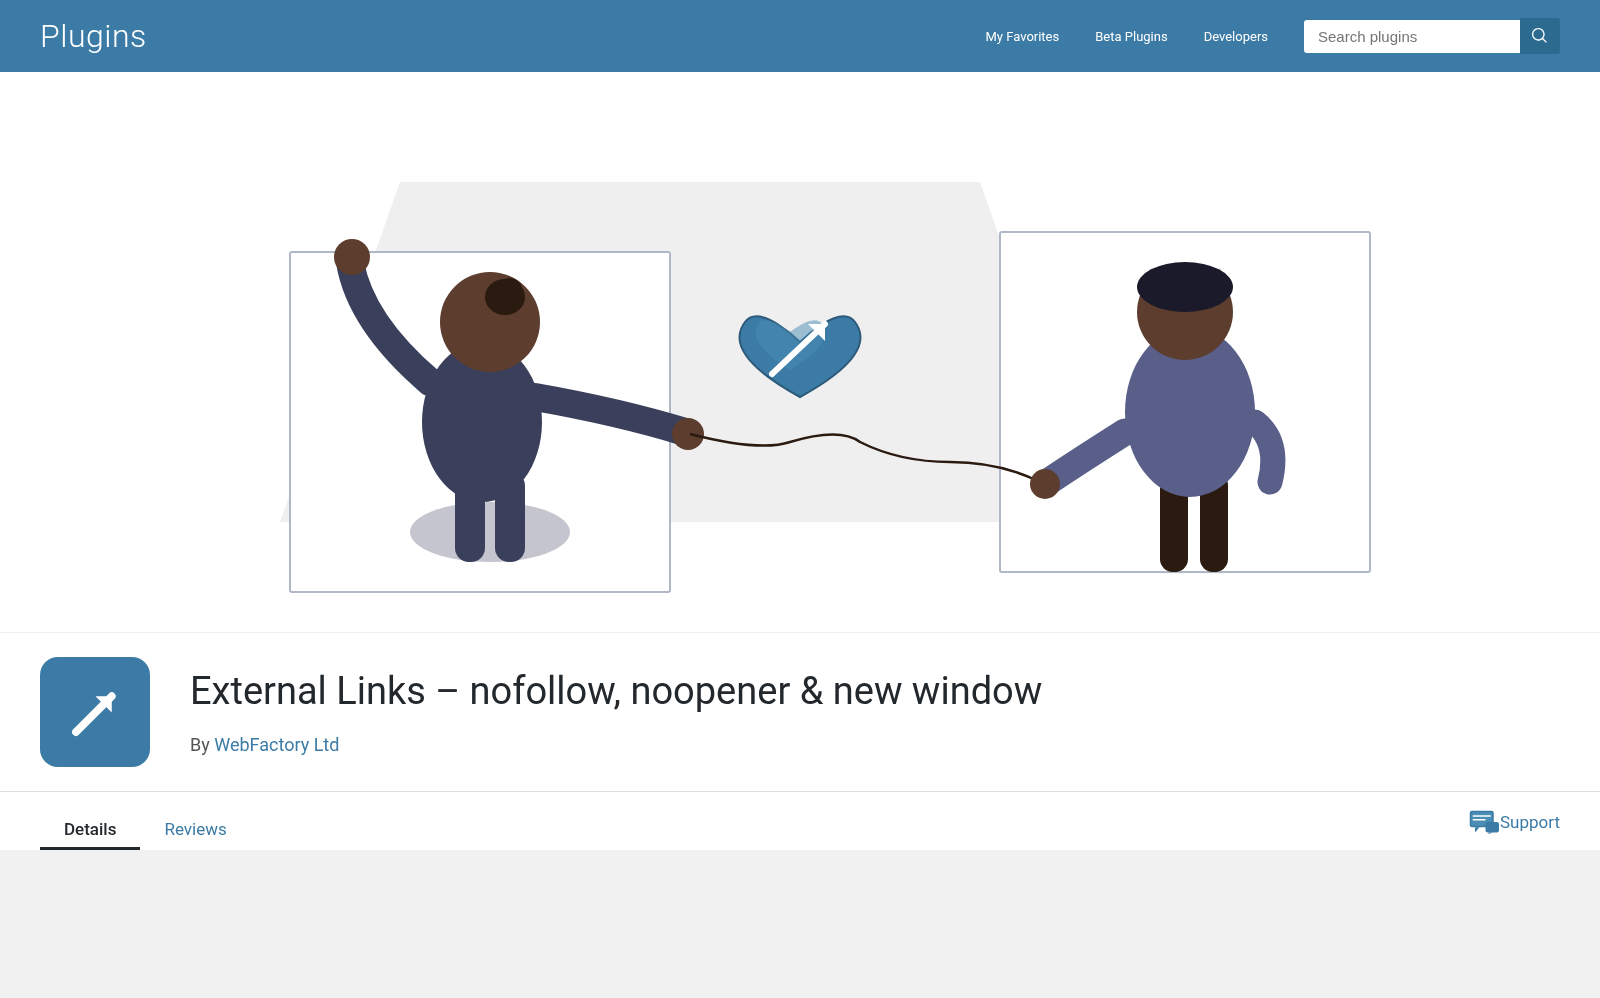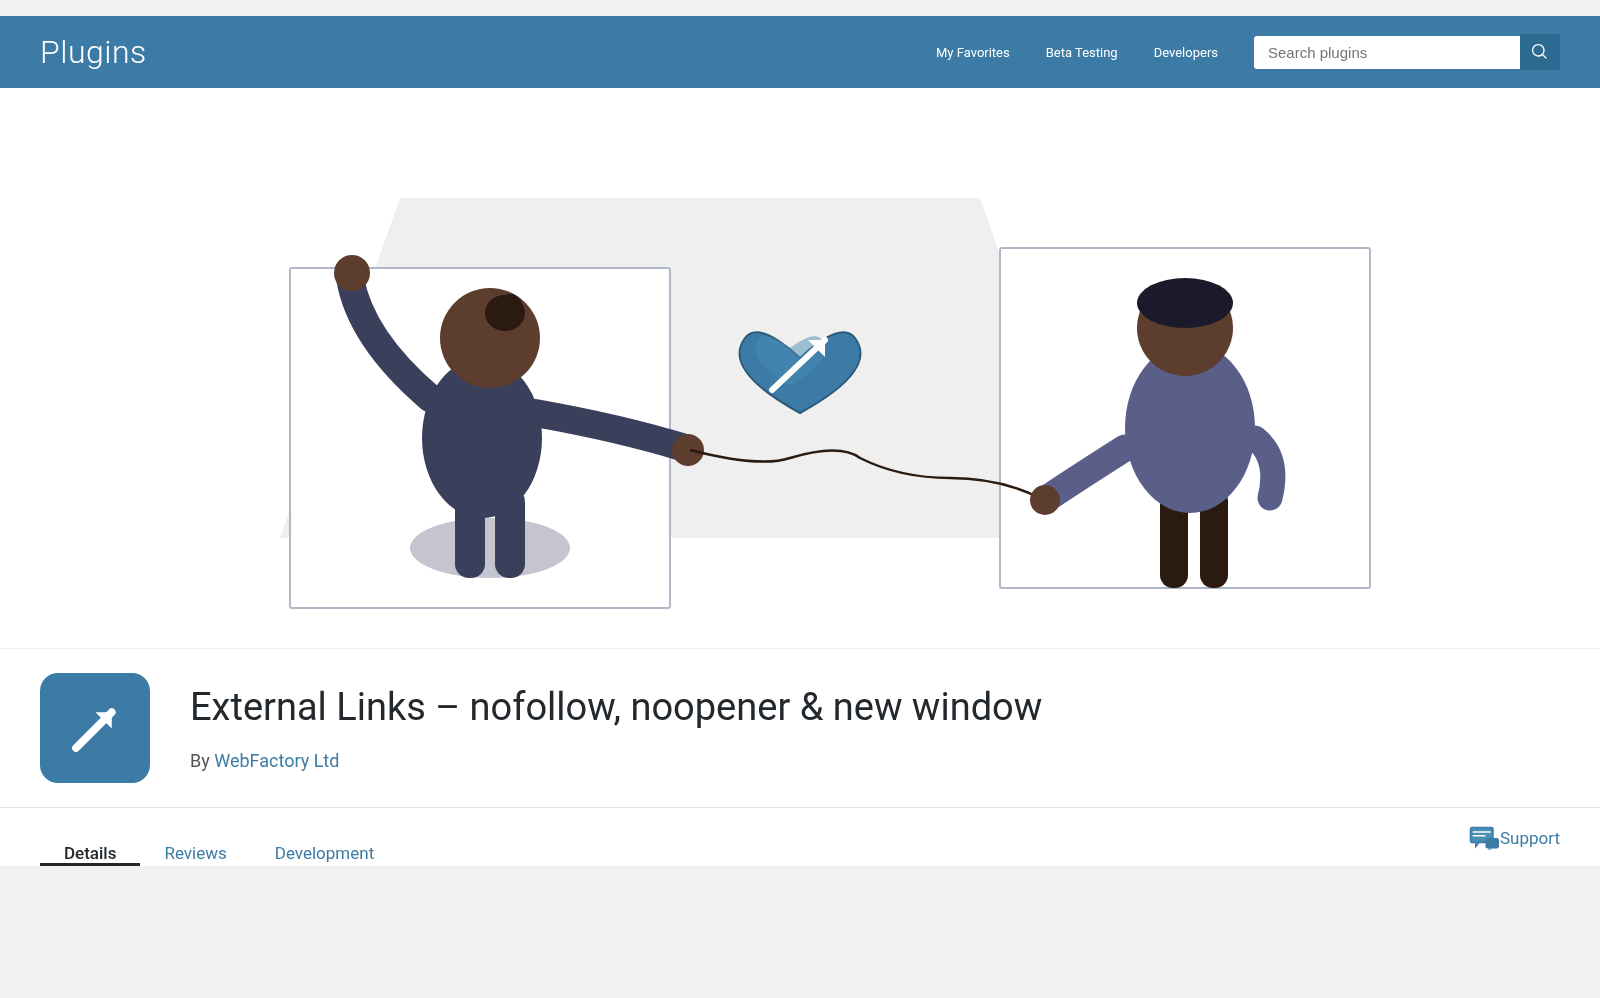--- a/index.html
+++ b/index.html
@@ -6,21 +6,20 @@
     body { font-family: -apple-system, BlinkMacSystemFont, "Segoe UI", Roboto, sans-serif; background: #f1f1f1; }
 
     
     .header {
       background: #3b7ba5;
       height: 72px;
       display: flex;
       align-items: center;
       padding: 0 40px;
       justify-content: space-between;
-      margin-top: 16px;
     }
     .header-title {
       color: white;
       font-size: 32px;
       font-weight: 300;
       letter-spacing: 0.5px;
     }
     .header-nav {
       display: flex;
       align-items: center;
@@ -34,21 +33,21 @@
     }
     .search-container {
       display: flex;
       align-items: center;
     }
     .search-input {
       padding: 8px 14px;
       font-size: 15px;
       border: none;
       outline: none;
-      width: 266px;
+      width: 216px;
       border-radius: 3px 0 0 3px;
     }
     .search-btn {
       background: #2d6a8f;
       border: none;
       cursor: pointer;
       padding: 8px 12px;
       border-radius: 0 3px 3px 0;
       height: 36px;
       display: flex;
@@ -142,21 +141,21 @@
       display: flex;
       align-items: flex-end;
       padding: 0 40px;
       justify-content: space-between;
     }
     .tabs-left {
       display: flex;
       gap: 0;
     }
     .tab {
-      padding: 18px 24px 0;
+      padding: 18px 24px 8px;
       font-size: 17px;
       color: #3b7ba5;
       cursor: pointer;
       border-bottom: 3px solid transparent;
       text-decoration: none;
     }
     .tab.active {
       color: #23282d;
       border-bottom: 3px solid #23282d;
       font-weight: 500;
@@ -176,21 +175,21 @@
       height: 24px;
     }
   </style>
 </head>
 <body>
 
 <header class="header">
   <h1 class="header-title">Plugins</h1>
   <nav class="header-nav">
     <a class="nav-link">My Favorites</a>
-    <a class="nav-link">Beta Testing</a>
+    <a class="nav-link">Beta Plugins</a>
     <a class="nav-link">Developers</a>
     <div class="search-container">
       <input class="search-input" type="text" placeholder="Search plugins" style="">
       <button class="search-btn">
         <svg width="16" height="16" viewBox="0 0 24 24">
           <path d="M21.7 20.3l-4.9-4.9C18.1 13.9 19 11.8 19 9.5 19 4.3 14.7 0 9.5 0S0 4.3 0 9.5 4.3 19 9.5 19c2.3 0 4.4-.9 6-2.3l4.9 4.9c.4.4 1 .4 1.4 0s.3-1-.1-1.3zM2 9.5C2 5.4 5.4 2 9.5 2S17 5.4 17 9.5 13.6 17 9.5 17 2 13.6 2 9.5z"></path>
         </svg>
       </button>
     </div>
   </nav>
@@ -266,21 +265,20 @@
     <div class="plugin-author">
       <span>By </span><a href="#">WebFactory Ltd</a>
     </div>
   </div>
 </div>
 
 <div class="tabs-row">
   <div class="tabs-left">
     <a class="tab active">Details</a>
     <a class="tab">Reviews</a>
-    <a class="tab">Development</a>
   </div>
   <a class="support-link">
     <svg class="support-icon" viewBox="0 0 40 32">
       <rect x="1" y="1" width="32" height="22" rx="3" fill="#3b7ba5"></rect>
       <rect x="3" y="3" width="28" height="18" rx="2" fill="#4a8db5"></rect>
       <line x1="5" y1="8" x2="29" y2="8" stroke="white" stroke-width="2"></line>
       <line x1="5" y1="13" x2="22" y2="13" stroke="white" stroke-width="2"></line>
 
       <polygon points="8,23 14,23 8,30" fill="#3b7ba5"></polygon>
 

